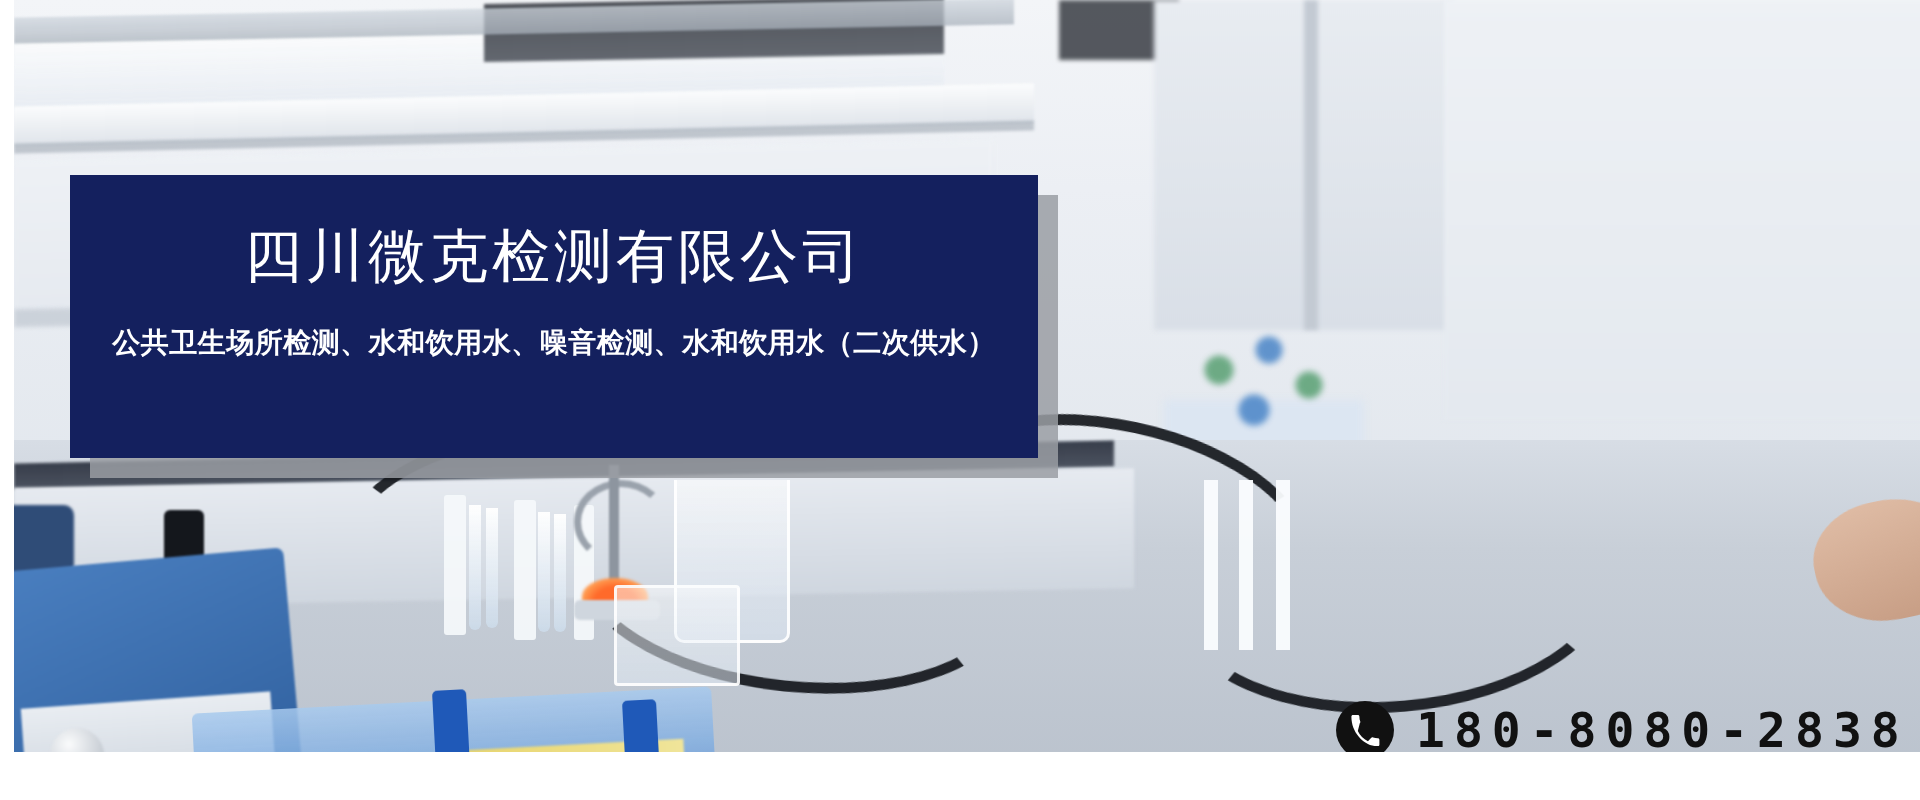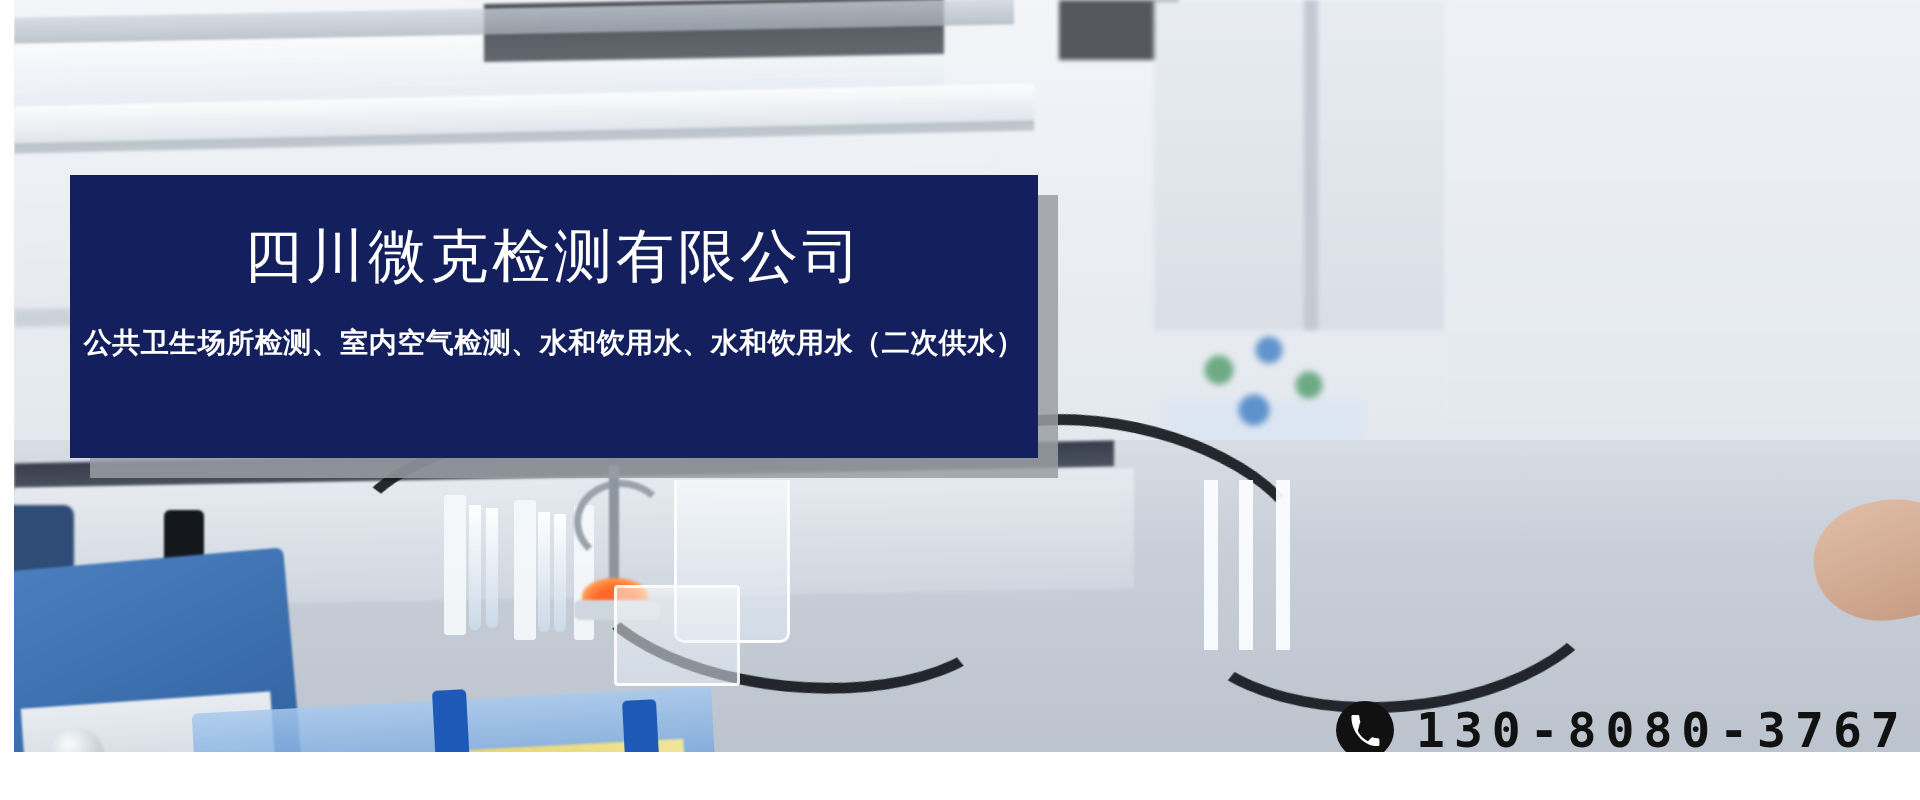--- a/index.html
+++ b/index.html
@@ -247,26 +247,26 @@
 
       <div class="hand"></div>
 
     </div>
   </div>
 
   <div class="panel-shadow"></div>
   <div class="panel">
     <div class="panel-inner">
       <div class="title">四川微克检测有限公司</div>
-      <div class="tagline">公共卫生场所检测、室内空气检测、水和饮用水、水和饮用水（二次供水）</div>
+      <div class="tagline">公共卫生场所检测、水和饮用水、噪音检测、水和饮用水（二次供水）</div>
     </div>
   </div>
 
   <div class="phone-block">
     <span class="phone-icon">
       <svg viewBox="0 0 24 24" aria-hidden="true">
         <path fill="#ffffff" d="M6.6 10.8c1.7 3.4 4.2 5.9 7.6 7.6l2.5-2.5c.4-.4.9-.5 1.4-.3 1.1.4 2.3.6 3.5.6.7 0 1.2.5 1.2 1.2V21c0 .7-.5 1.2-1.2 1.2C11.7 22.2 1.8 12.3 1.8 0c0-.7.5-1.2 1.2-1.2h3.6C7.3-1.2 7.8-.7 7.8 0c0 1.2.2 2.4.6 3.5.2.5.1 1-.3 1.4L6.6 10.8z" transform="translate(0,2)"></path>
       </svg>
     </span>
-    <span class="phone-number">130-8080-3767</span>
+    <span class="phone-number">180-8080-2838</span>
   </div>
 
 </div>
 
 </body></html>

